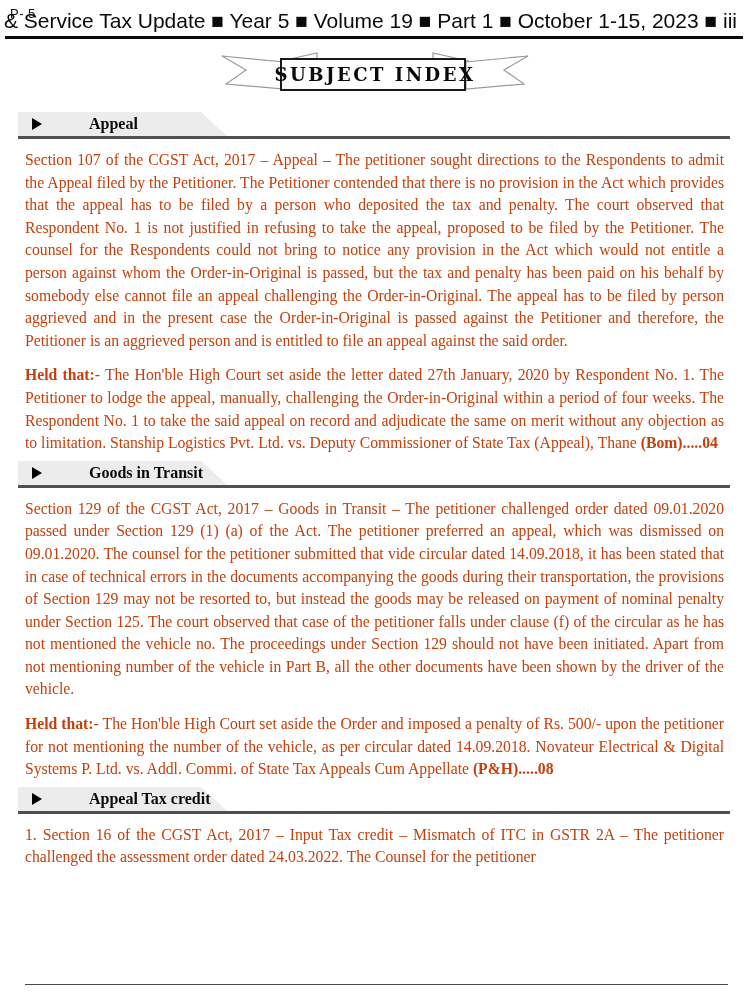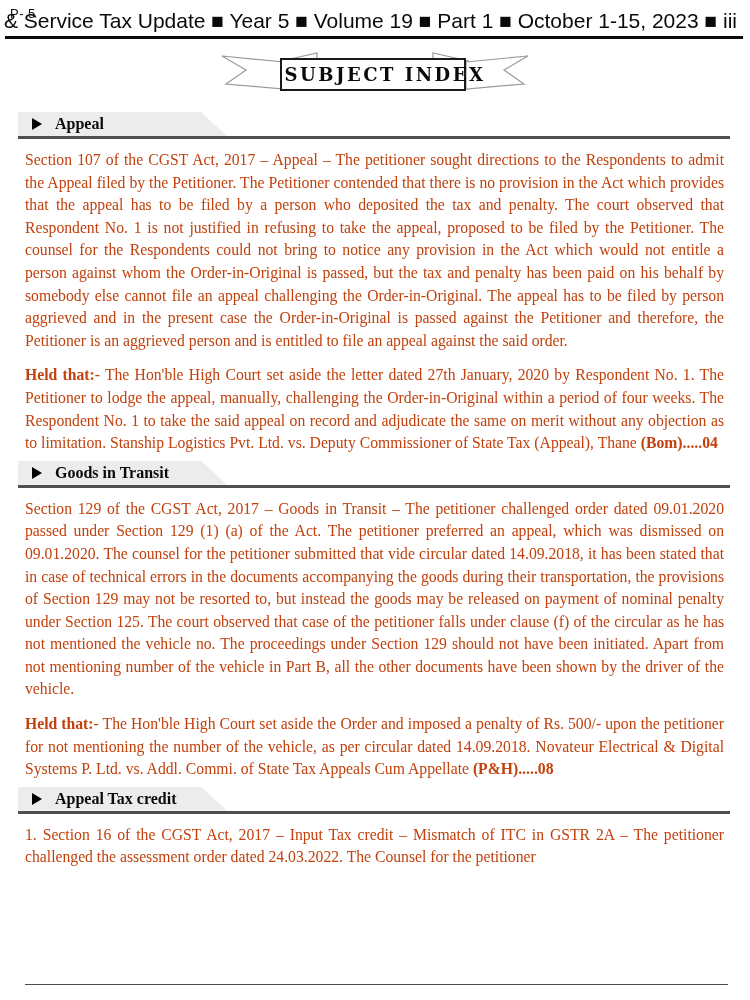--- a/index.html
+++ b/index.html
@@ -25,38 +25,39 @@
   }
   .journal{
     position:absolute;right:6px;bottom:3px;
     font-family:"Liberation Sans", sans-serif;
     font-size:21px;color:#0a0a0a;white-space:nowrap;
   }
   
   .ribbon{position:relative;width:310px;height:52px;margin:12px auto 0;}
   .ribbon svg{position:absolute;left:0;top:0;}
   .ribbon-label{
-    position:absolute;left:73px;top:8px;width:184px;height:31px;
+    position:absolute;left:63px;top:8px;width:184px;height:31px;
     display:flex;align-items:center;justify-content:center;
     font-family:"DejaVu Serif", serif;
     font-weight:bold;font-size:18px;letter-spacing:2.5px;color:#0a0a0a;
     white-space:nowrap;
   }
   
   .section-bar{
     margin:9px 20px 0 18px;
     border-bottom:3px solid #4f4f4f;
   }
   .section-bar.tight{margin-top:6px;text-align:center;}
   .section-tab{
     width:195px;height:24px;
     background:#ececec;
     clip-path:polygon(0 0, calc(100% - 26px) 0, 100% 100%, 0 100%);
     display:flex;align-items:center;
     padding-left:14px;
+    gap:34px;
   }
   .tri{
     width:0;height:0;
     border-top:6.5px solid transparent;
     border-bottom:6.5px solid transparent;
     border-left:10px solid #000;
     margin-right:13px;flex:0 0 auto;
   }
   .stitle{font-weight:bold;font-size:16px;color:#0a0a0a;white-space:nowrap;}
   

